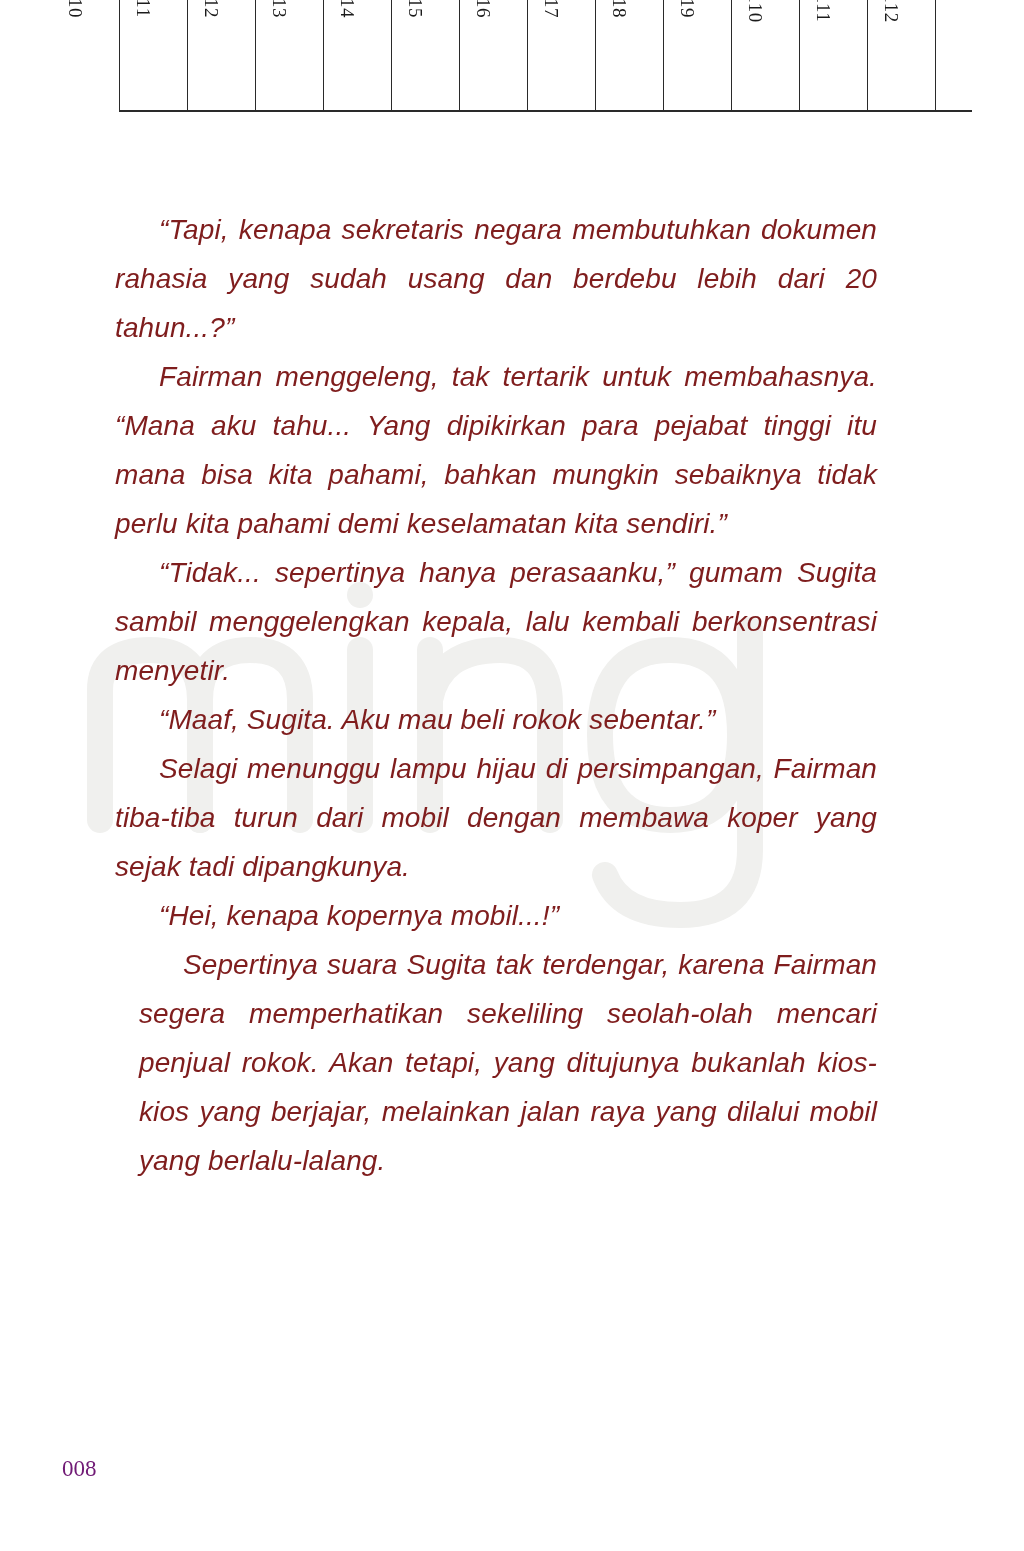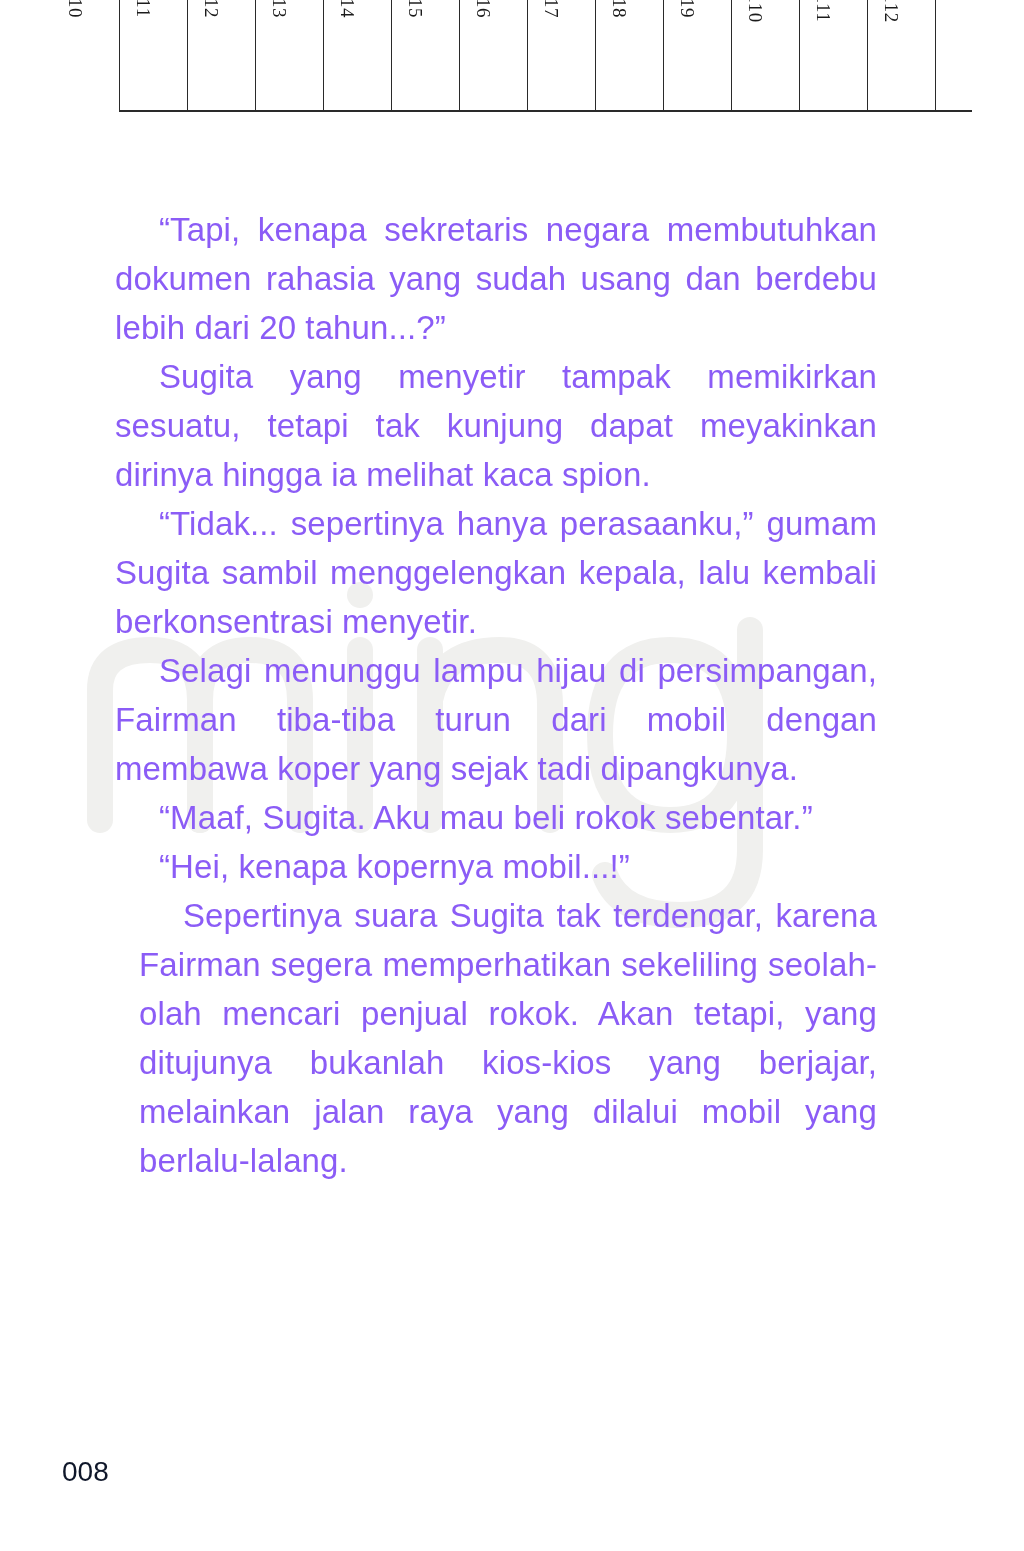--- a/index.html
+++ b/index.html
@@ -74,37 +74,38 @@
   .content {
     position: absolute;
     left: 115px;
     top: 205px;
     width: 762px;
   }
   .para {
     margin: 0 0 0 0;
     text-indent: 44px;
     text-align: justify;
-    font-size: 33px;
+    font-size: 28px;
     line-height: 49px;
     font-family: "Liberation Sans", sans-serif;
     font-weight: 400;
-    color: #8b5cf6;
+    color: #7f1d1d;
     letter-spacing: 0.1px;
+    font-style: italic;
   }
   .para:last-child { text-align: justify; margin-left: 24px; }
 
   
   .folio {
     position: absolute;
     left: 62px;
     top: 1456px;
-    font-size: 28px;
-    color: #0f172a;
-    font-family: Liberation Sans, sans-serif;
+    font-size: 23px;
+    color: #701a75;
+    font-family: Liberation Serif, serif;
   }
 </style>
 </head>
 <body>
 
 <div class="page">
 
   <div class="ruler">
     <div class="ruler-cell" style="left:0px">
         <span class="ruler-label">10</span>
@@ -158,23 +159,23 @@
         <path d="M370 130 L370 300"></path>
         <path d="M370 180 Q380 130 440 130 Q490 130 490 185 L490 300"></path>
         <path d="M610 130 Q540 130 540 215 Q540 300 610 300 Q680 300 680 215 Q680 130 610 130 Z"></path>
         <path d="M690 110 L690 330 Q690 395 620 395 Q560 395 545 355"></path>
       </g>
     </svg>
   </div>
 
   <div class="content">
     <p class="para">“Tapi, kenapa sekretaris negara membutuhkan dokumen rahasia yang sudah usang dan berdebu lebih dari 20 tahun...?”</p>
-    <p class="para">Sugita yang menyetir tampak memikirkan sesuatu, tetapi tak kunjung dapat meyakinkan dirinya hingga ia melihat kaca spion.</p>
+    <p class="para">Fairman menggeleng, tak tertarik untuk membahasnya. “Mana aku tahu... Yang dipikirkan para pejabat tinggi itu mana bisa kita pahami, bahkan mungkin sebaiknya tidak perlu kita pahami demi keselamatan kita sendiri.”</p>
     <p class="para">“Tidak... sepertinya hanya perasaanku,” gumam Sugita sambil menggelengkan kepala, lalu kembali berkonsentrasi menyetir.</p>
+    <p class="para">“Maaf, Sugita. Aku mau beli rokok sebentar.”</p>
     <p class="para">Selagi menunggu lampu hijau di persimpangan, Fairman tiba-tiba turun dari mobil dengan membawa koper yang sejak tadi dipangkunya.</p>
-    <p class="para">“Maaf, Sugita. Aku mau beli rokok sebentar.”</p>
     <p class="para">“Hei, kenapa kopernya mobil...!”</p>
     <p class="para">Sepertinya suara Sugita tak terdengar, karena Fairman segera memperhatikan sekeliling seolah-olah mencari penjual rokok. Akan tetapi, yang ditujunya bukanlah kios-kios yang berjajar, melainkan jalan raya yang dilalui mobil yang berlalu-lalang.</p>
   </div>
 
   <div class="folio">008</div>
 
 </div>
 
 </body></html>

